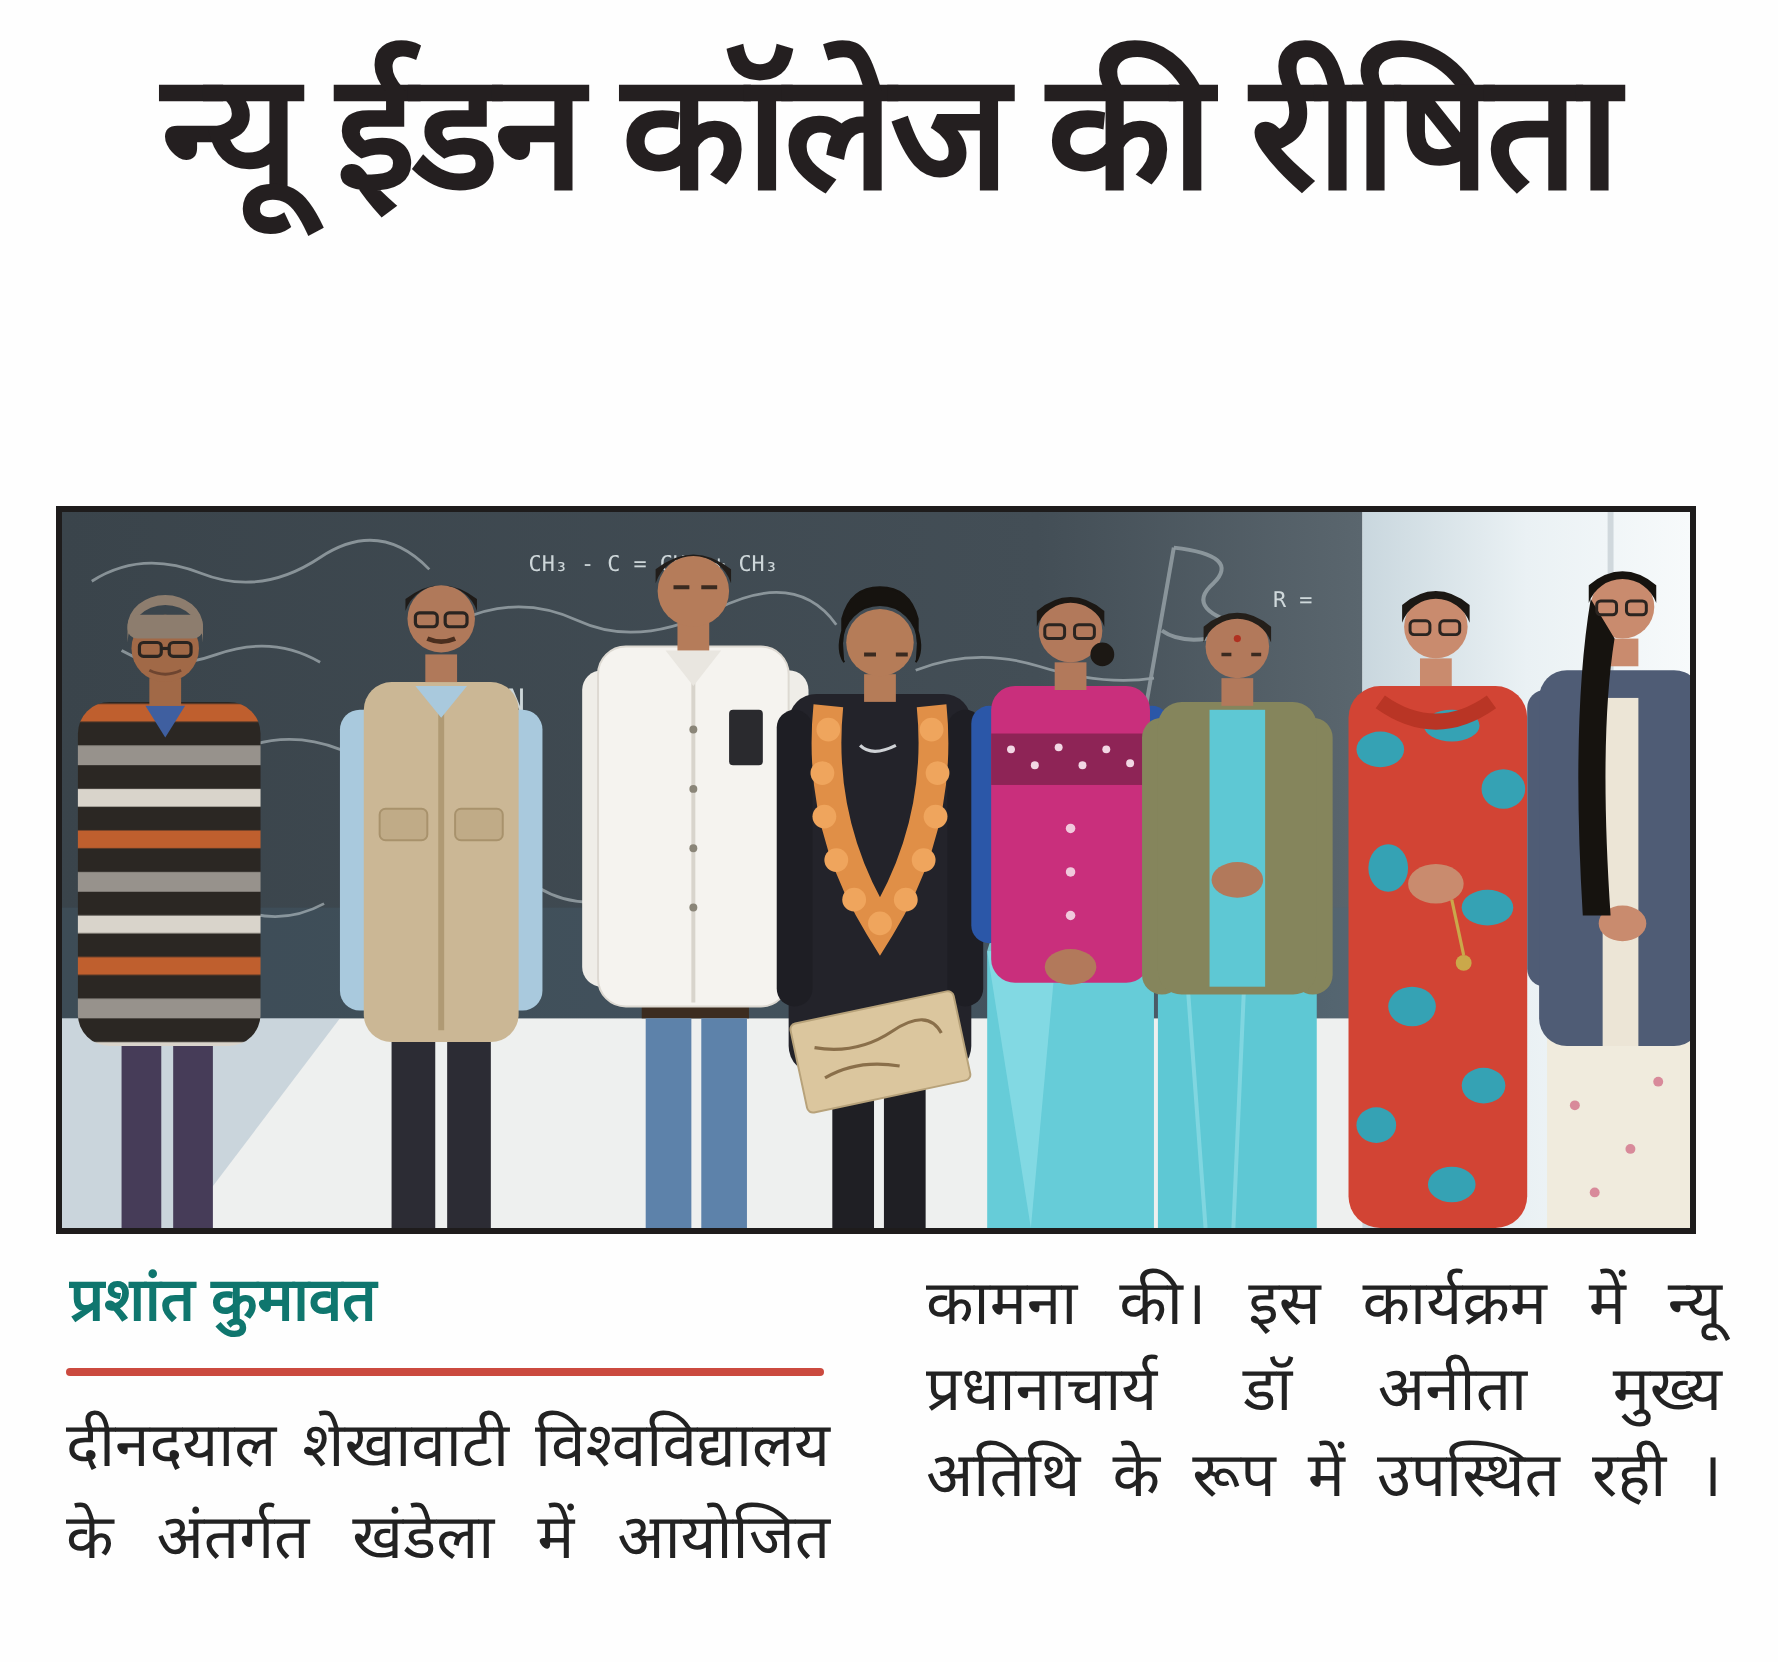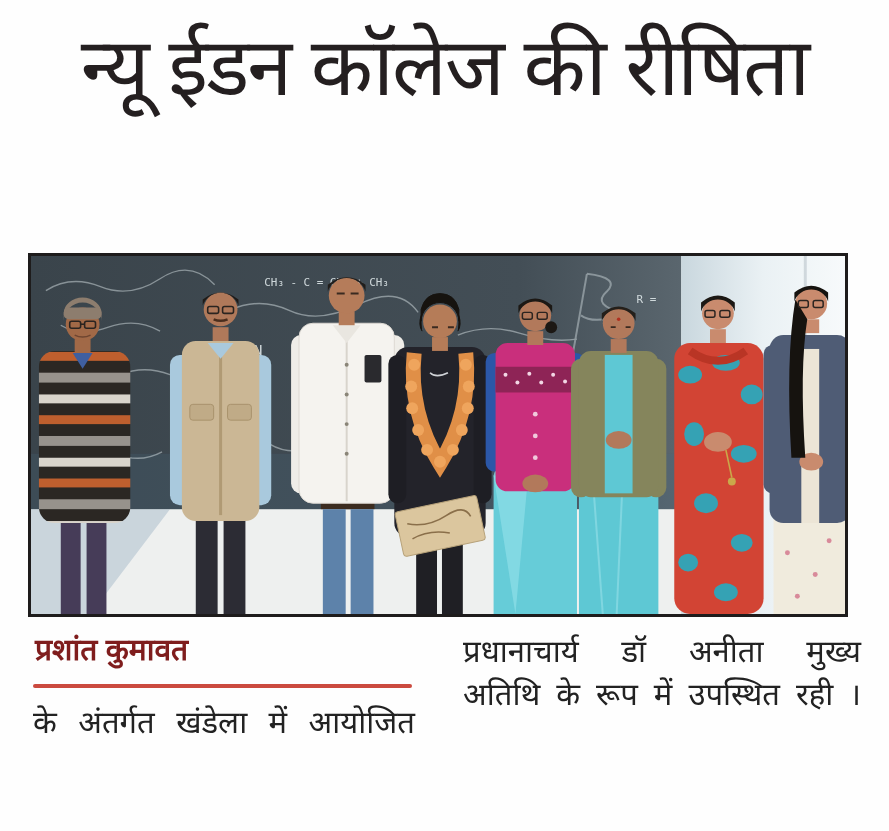--- a/index.html
+++ b/index.html
@@ -7,36 +7,36 @@
     width:889px;height:831px;overflow:hidden;background:#ffffff;
     font-family:"Liberation Serif", serif;position:relative;
   }
   .page{position:absolute;inset:0;background:#fefefe;}
 
   
   .headline{
     position:absolute;left:0;top:16px;width:889px;margin:0;
     text-align:center;color:#241f20;
     font-family:"Liberation Sans", sans-serif;
-    font-weight:400;font-size:81px;line-height:103px;letter-spacing:-2px;
+    font-weight:700;font-size:81px;line-height:103px;letter-spacing:-2px;
   }
   .headline .hl{display:block;white-space:nowrap;}
 
   
   .photo{
     position:absolute;left:28px;top:253px;width:820px;height:364px;margin:0;
     border:3px solid #1e1c1c;box-sizing:border-box;background:#39434a;
   }
   .photo svg{display:block;width:100%;height:100%;}
 
   
   .byline{
     position:absolute;left:35px;top:628px;
     font-family:"Liberation Sans", sans-serif;
-    font-weight:700;font-size:30px;color:#7f1d1d;white-space:nowrap;
+    font-weight:700;font-size:30px;color:#0f766e;white-space:nowrap;
   }
   .rule{
     position:absolute;left:33px;top:684px;width:379px;height:4px;
     background:#cb4a3f;border-radius:2px;
   }
 
   
   .col{position:absolute;color:#222222;font-size:31px;}
   .col .line{
     white-space:nowrap;display:block;width:100%;
@@ -287,21 +287,23 @@
             <rect x="788" y="45" width="10" height="7" rx="2"></rect>
         </g>
       </g>
     </svg>
   </figure>
 
   <div class="byline">प्रशांत कुमावत</div>
   <div class="rule"></div>
 
   <div class="col col-left">
+    <span class="line">दीनदयाल शेखावाटी विश्वविद्यालय</span>
     <span class="line">के अंतर्गत खंडेला में आयोजित</span>
   </div>
 
   <div class="col col-right">
+    <span class="line">कामना की। इस कार्यक्रम में न्यू</span>
     <span class="line">प्रधानाचार्य  डॉ  अनीता  मुख्य</span>
     <span class="line">अतिथि के रूप में उपस्थित रही ।</span>
   </div>
 
 </div>
 
 </body></html>

